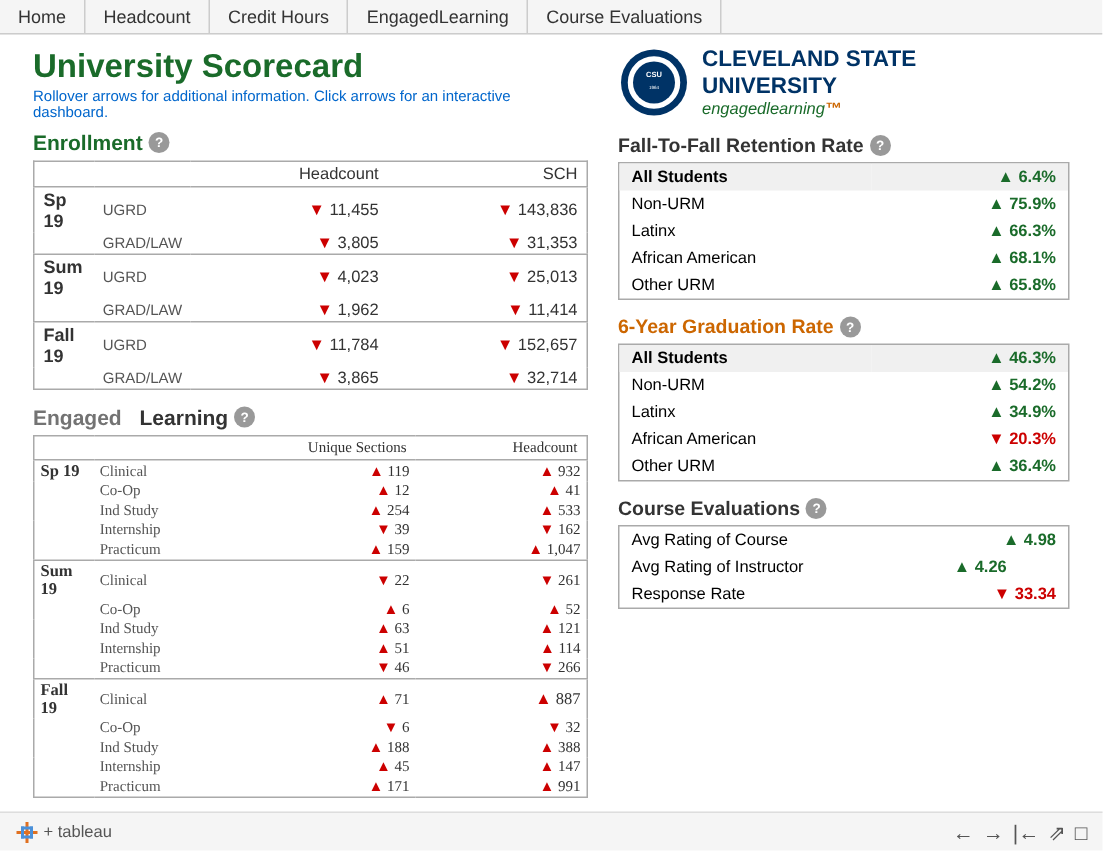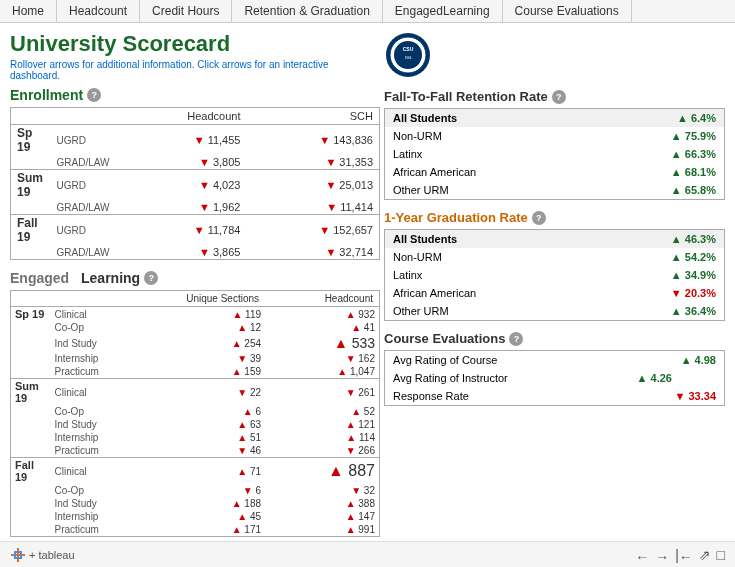--- a/index.html
+++ b/index.html
@@ -16,22 +16,22 @@
       padding: 4px 12px;
       cursor: pointer;
       border-right: 1px solid #ccc;
       color: #333;
       white-space: nowrap;
     }
 
     
     .main-content {
       display: flex;
-      padding: 8px 10px;
-      gap: 4px;
+      padding: 8px 22px;
+      gap: 20px;
     }
 
     .left-col { flex: 0 0 370px; }
     .right-col { flex: 1; }
 
     
     .page-header {
       display: flex;
       align-items: flex-start;
       margin-bottom: 6px;
@@ -177,32 +177,31 @@
       display: flex;
       gap: 6px;
     }
     .nav-arrow {
       font-size: 14px;
       color: #555;
       cursor: pointer;
     }
 
     
-    .el-table { font-size: 10px; }
+    .el-table { font-size: 10px; font-family: Liberation Serif, serif; }
     .el-table th { font-size: 10px; }
     .el-table td { padding: 1px 4px; }
   </style>
 </head>
 <body>
 
 <div class="tab-bar">
   <div class="tab">Home</div>
   <div class="tab">Headcount</div>
   <div class="tab">Credit Hours</div>
-  <div class="tab">Retention &amp; Graduation</div>
   <div class="tab">EngagedLearning</div>
   <div class="tab">Course Evaluations</div>
 </div>
 
 <div class="main-content">
 
   <div class="left-col">
 
     <div class="page-header">
       <div class="page-title-block">
@@ -289,21 +288,21 @@
           <tr>
       <td style="font-weight:bold; font-size:11px;"></td>
       <td style="font-size:10px; color:#555;">Co-Op</td>
       <td class="num" style="font-size:10px;"><span style="color:#cc0000; font-weight:bold;">▲</span>&nbsp;12</td>
       <td class="num" style="font-size:10px;"><span style="color:#cc0000; font-weight:bold;">▲</span>&nbsp;41</td>
     </tr>
           <tr>
       <td style="font-weight:bold; font-size:11px;"></td>
       <td style="font-size:10px; color:#555;">Ind Study</td>
       <td class="num" style="font-size:10px;"><span style="color:#cc0000; font-weight:bold;">▲</span>&nbsp;254</td>
-      <td class="num" style="font-size:14px;"><span style="color:#cc0000; font-weight:bold;">▲</span>&nbsp;533</td>
+      <td class="num" style="font-size:10px;"><span style="color:#cc0000; font-weight:bold;">▲</span>&nbsp;533</td>
     </tr>
           <tr>
       <td style="font-weight:bold; font-size:11px;"></td>
       <td style="font-size:10px; color:#555;">Internship</td>
       <td class="num" style="font-size:10px;"><span style="color:#cc0000; font-weight:bold;">▼</span>&nbsp;39</td>
       <td class="num" style="font-size:10px;"><span style="color:#cc0000; font-weight:bold;">▼</span>&nbsp;162</td>
     </tr>
           <tr>
       <td style="font-weight:bold; font-size:11px;"></td>
       <td style="font-size:10px; color:#555;">Practicum</td>
@@ -337,21 +336,21 @@
           <tr>
       <td style="font-weight:bold; font-size:11px;"></td>
       <td style="font-size:10px; color:#555;">Practicum</td>
       <td class="num" style="font-size:10px;"><span style="color:#cc0000; font-weight:bold;">▼</span>&nbsp;46</td>
       <td class="num" style="font-size:10px;"><span style="color:#cc0000; font-weight:bold;">▼</span>&nbsp;266</td>
     </tr>
           <tr style="border-top: 1px solid rgb(170, 170, 170);">
       <td style="font-weight:bold; font-size:11px;">Fall 19</td>
       <td style="font-size:10px; color:#555;">Clinical</td>
       <td class="num" style="font-size:10px;"><span style="color:#cc0000; font-weight:bold;">▲</span>&nbsp;71</td>
-      <td class="num" style="font-size:16px;"><span style="color:#cc0000; font-weight:bold;">▲</span>&nbsp;887</td>
+      <td class="num" style="font-size:11px;"><span style="color:#cc0000; font-weight:bold;">▲</span>&nbsp;887</td>
     </tr>
           <tr>
       <td style="font-weight:bold; font-size:11px;"></td>
       <td style="font-size:10px; color:#555;">Co-Op</td>
       <td class="num" style="font-size:10px;"><span style="color:#cc0000; font-weight:bold;">▼</span>&nbsp;6</td>
       <td class="num" style="font-size:10px;"><span style="color:#cc0000; font-weight:bold;">▼</span>&nbsp;32</td>
     </tr>
           <tr>
       <td style="font-weight:bold; font-size:11px;"></td>
       <td style="font-size:10px; color:#555;">Ind Study</td>
@@ -377,20 +376,27 @@
   <div class="right-col">
 
     <div class="university-logo" style="display:flex; align-items:center; margin-bottom:10px;">
       <svg class="csu-seal" viewBox="0 0 48 48" width="48" height="48">
         <circle cx="24" cy="24" r="22" fill="#003366" stroke="#gold" stroke-width="1"></circle>
         <circle cx="24" cy="24" r="18" fill="#fff" stroke="#003366" stroke-width="1"></circle>
         <circle cx="24" cy="24" r="14" fill="#003366"></circle>
         <text x="24" y="20" text-anchor="middle" fill="#fff" font-size="5" font-weight="bold">CSU</text>
         <text x="24" y="28" text-anchor="middle" fill="#fff" font-size="3">1964</text>
       </svg>
+      <div class="csu-text">
+        <div class="csu-name">CLEVELAND STATE</div>
+        <div class="csu-name">UNIVERSITY</div>
+        <div style="font-size:11px;">
+          <span style="color:#1a6b2a; font-style:italic;">engagedlearning</span><span style="color:#cc6600; font-style:italic; font-weight:bold;">™</span>
+        </div>
+      </div>
     </div>
 
     <div class="card-title">
       <span>Fall-To-Fall Retention Rate</span>
       <span class="help-icon">?</span>
     </div>
     <div class="card">
       <table class="card-table">
         <tbody id="retention-tbody">
             <tr class="highlight">
@@ -431,21 +437,21 @@
       <td style="text-align:right;">
         <span style="color:#1a6b2a; font-weight:bold;"><span style="color:#1a6b2a; font-weight:bold;">▲</span></span>
         <span style="color:#1a6b2a; font-weight:bold;">65.8%</span>
       </td>
     </tr>
           </tbody>
       </table>
     </div>
 
     <div class="card-title orange" style="margin-top:8px;">
-      <span>1-Year Graduation Rate</span>
+      <span>6-Year Graduation Rate</span>
       <span class="help-icon">?</span>
     </div>
     <div class="card">
       <table class="card-table">
         <tbody id="graduation-tbody">
             <tr class="highlight">
       <td>All Students</td>
       <td></td>
       <td style="text-align:right;">
         <span style="color:#1a6b2a; font-weight:bold;"><span style="color:#1a6b2a; font-weight:bold;">▲</span></span>

